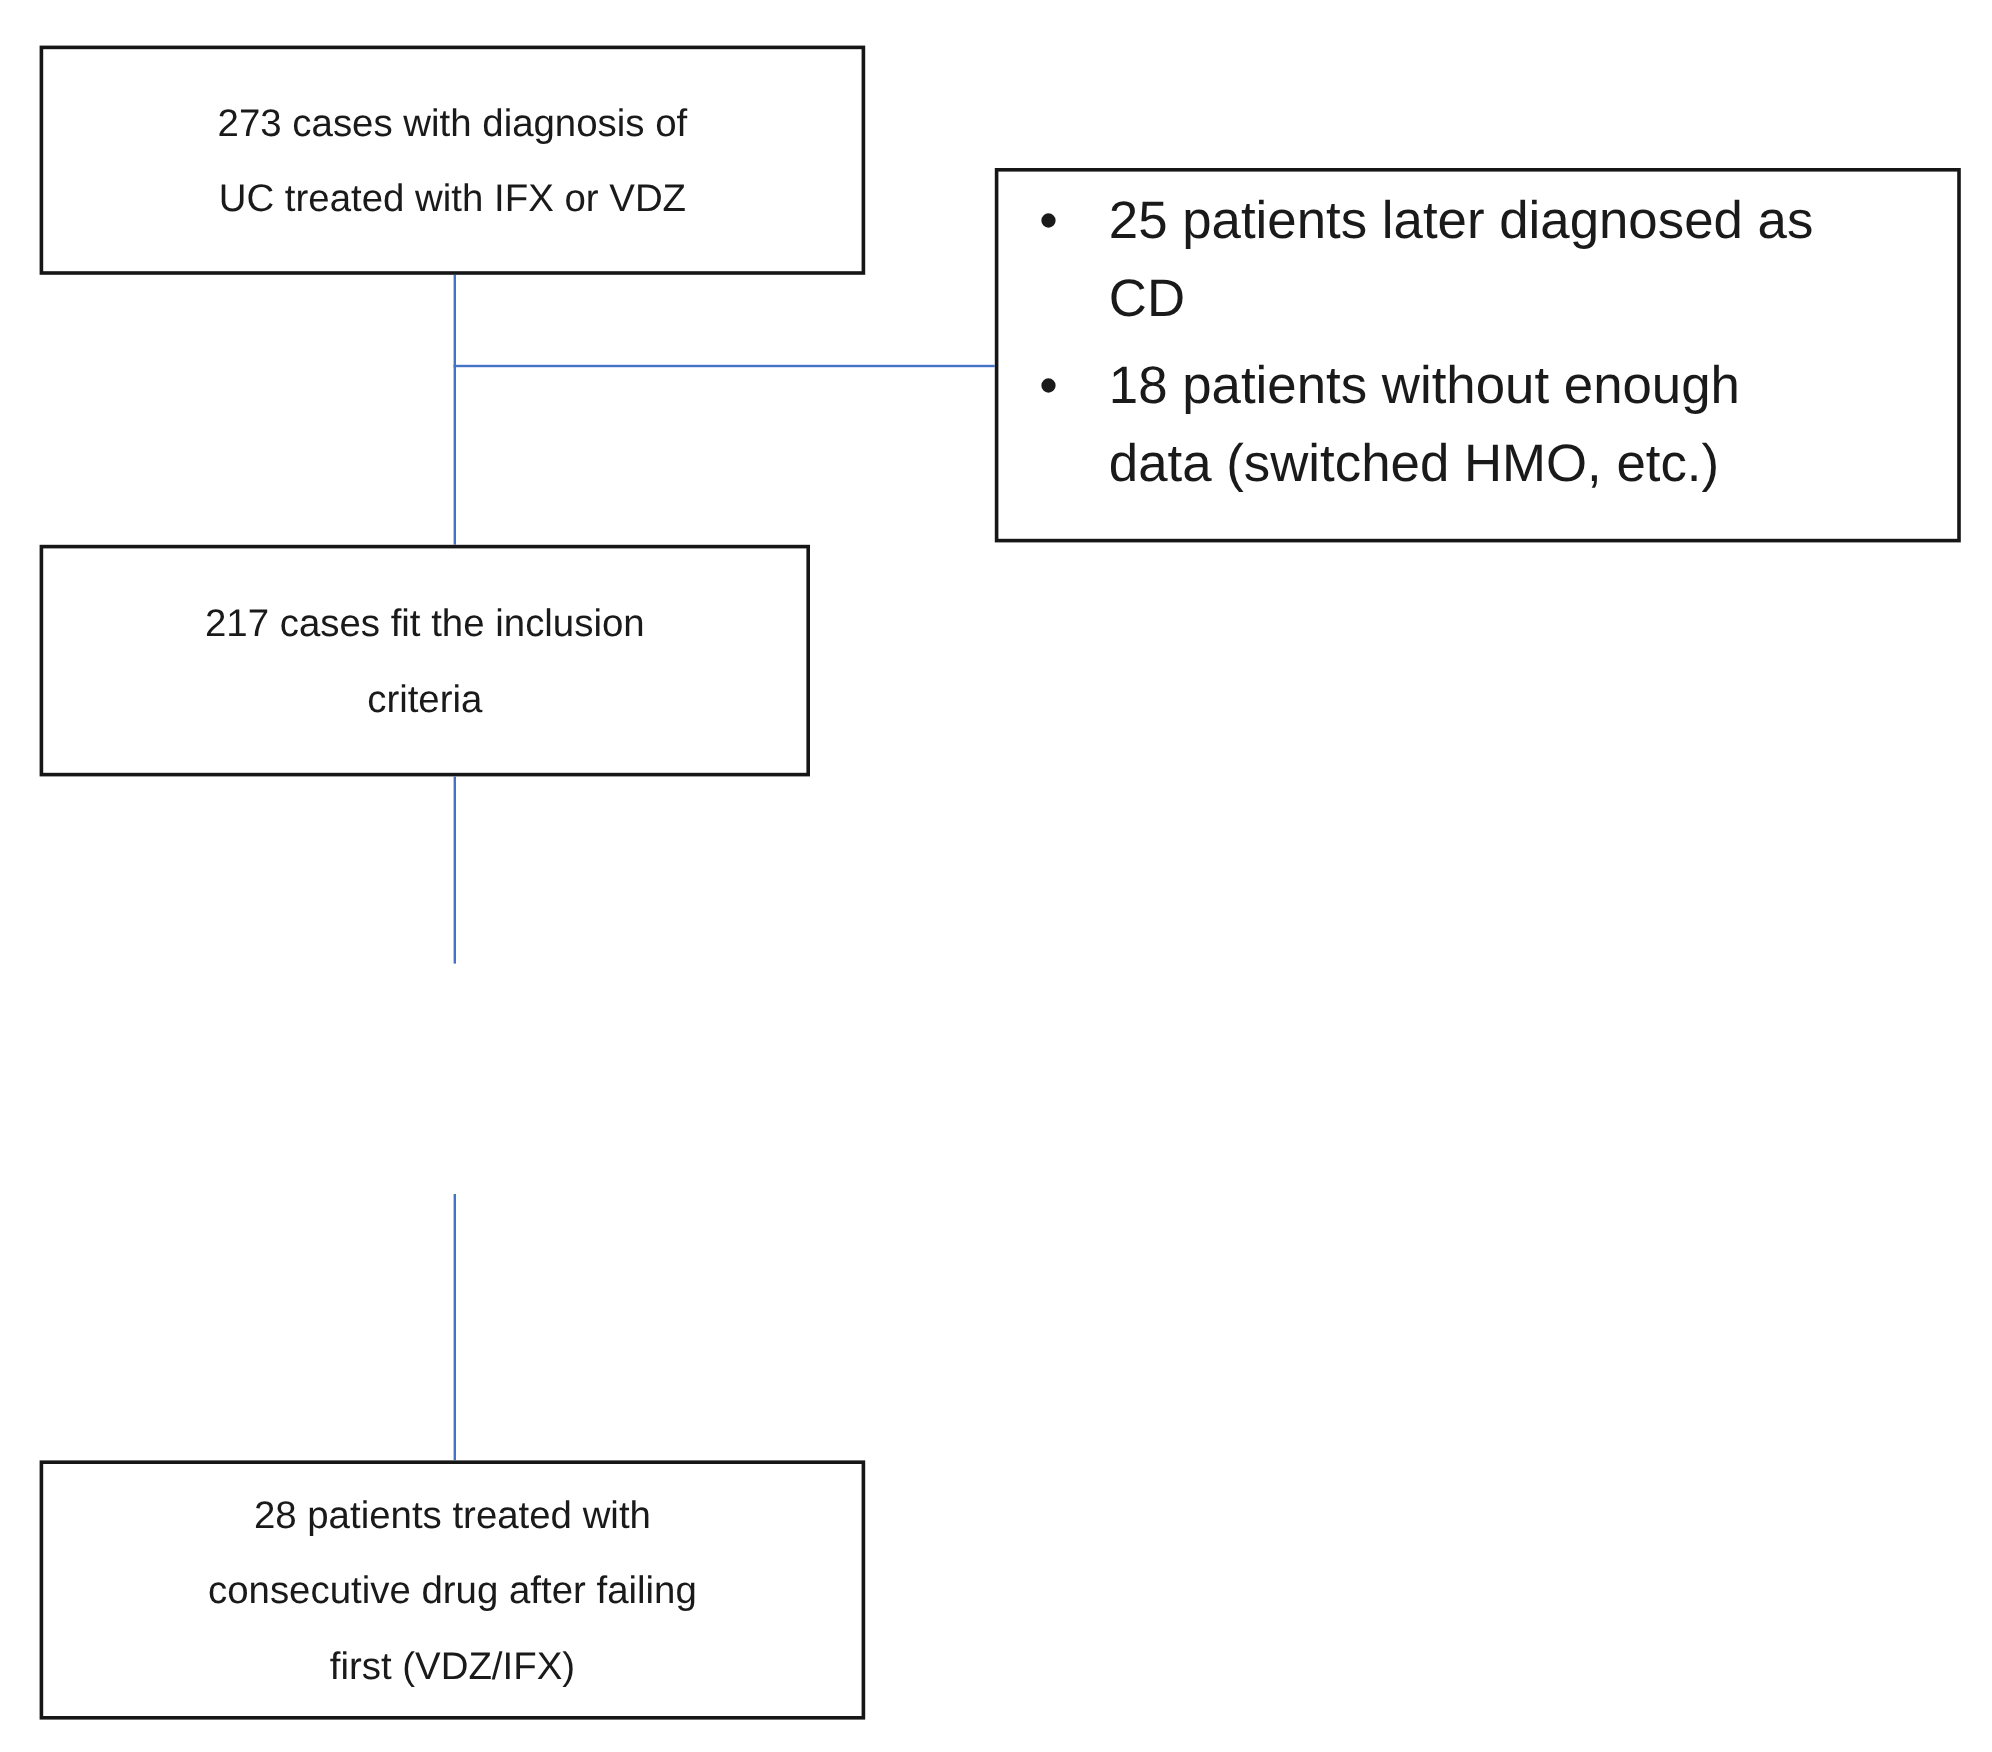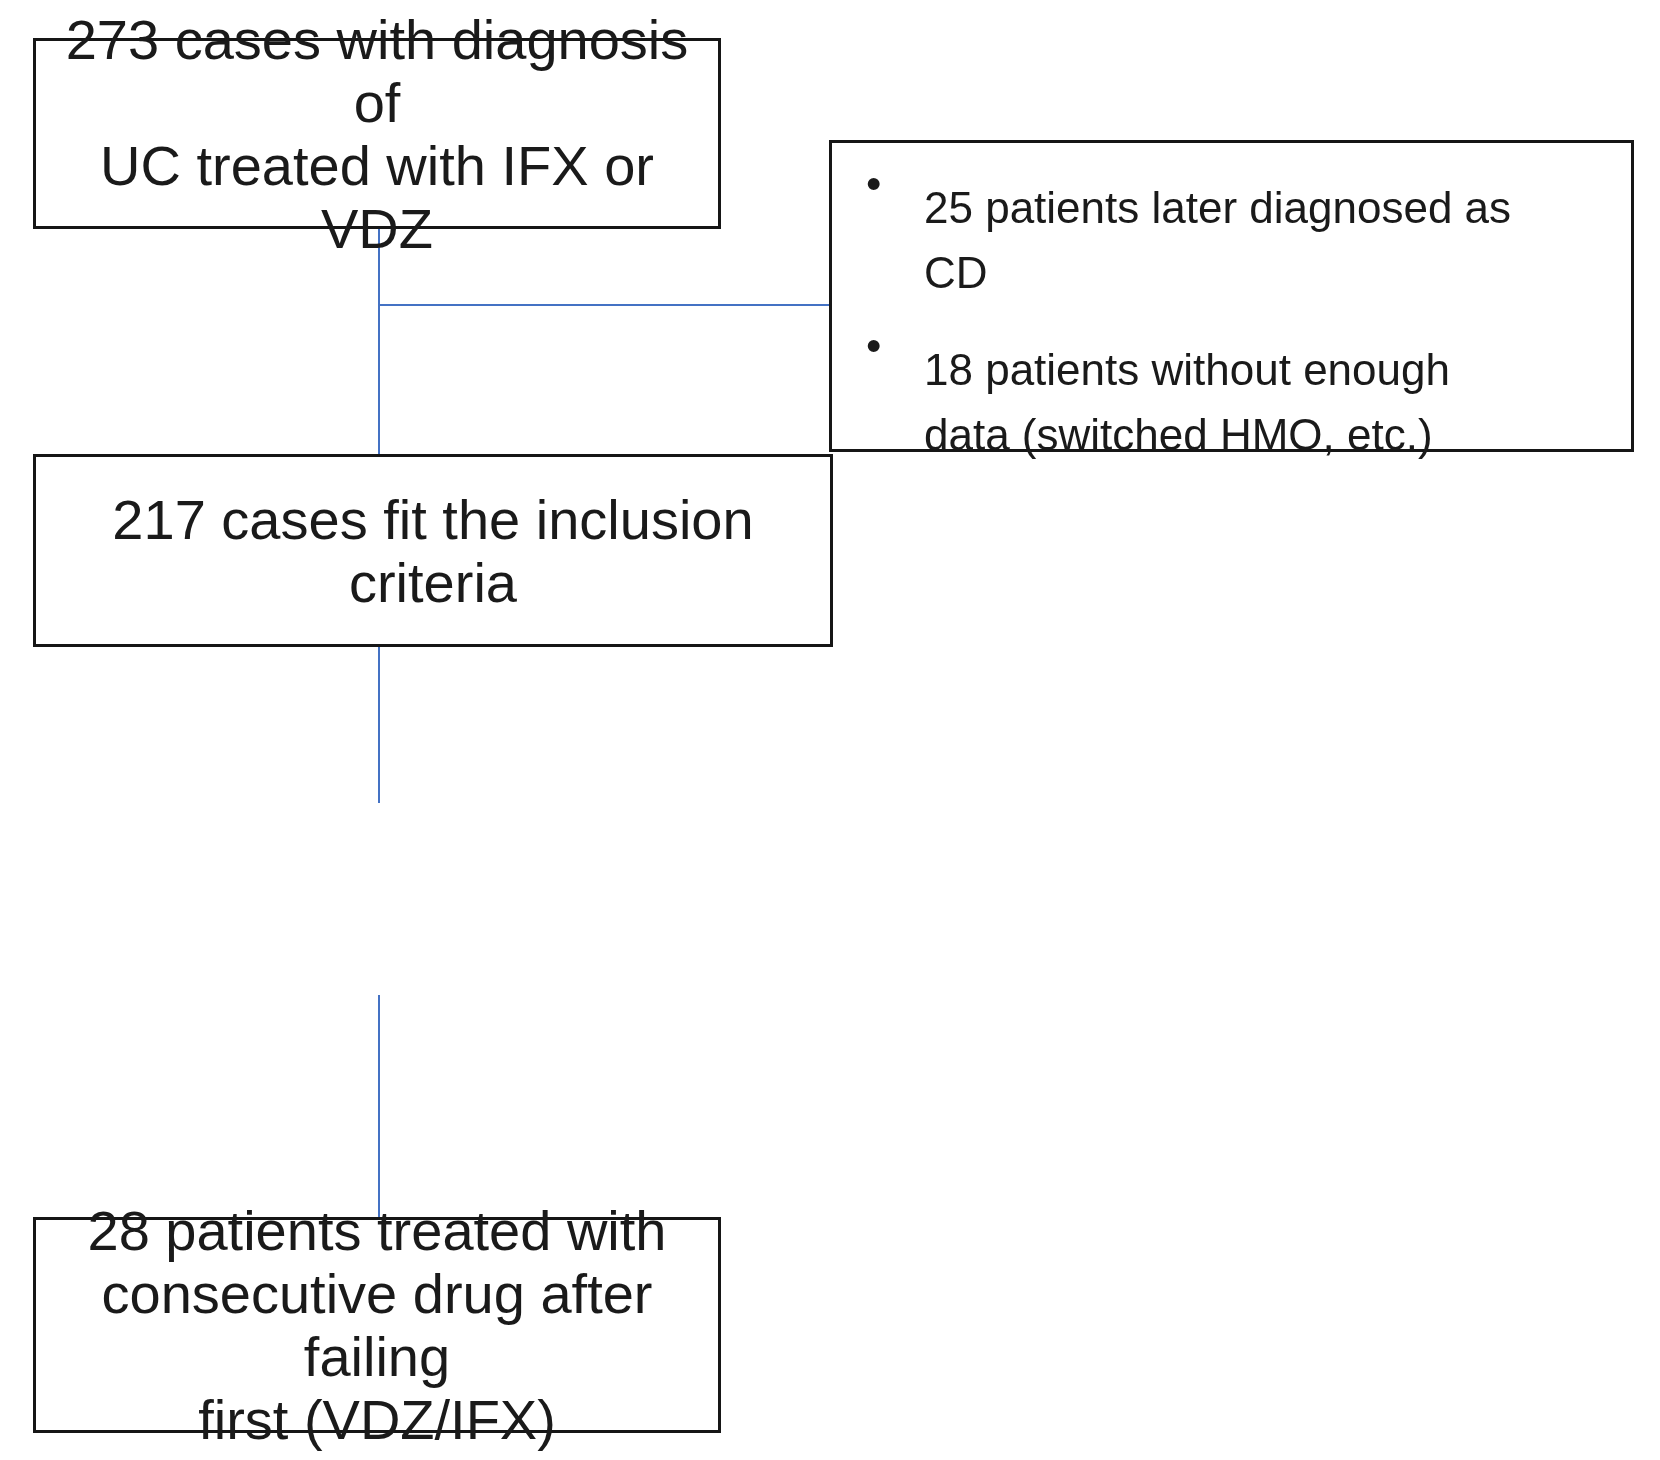--- a/index.html
+++ b/index.html
@@ -17,27 +17,27 @@
   }
   .node {
     position: absolute;
     box-sizing: border-box;
     border: 3px solid #161616;
     background: #ffffff;
     display: flex;
     align-items: center;
     justify-content: center;
     text-align: center;
-    font-size: 56px;
+    font-size: 32px;
     line-height: 63px;
     white-space: pre-line;
     padding: 0 12px;
   }
   .node-1 { left: 33px;  top: 38px;   width: 688px; height: 191px; }
-  .node-2 { left: 33px;  top: 454px;  width: 800px; height: 193px; }
+  .node-2 { left: 33px;  top: 454px;  width: 642px; height: 193px; }
   .node-3 { left: 33px;  top: 803px;  width: 688px; height: 192px; }
   .node-4 { left: 33px;  top: 1217px; width: 688px; height: 216px; }
   .exclusion {
     position: absolute;
     left: 829px; top: 140px; width: 805px; height: 312px;
     box-sizing: border-box;
     border: 3px solid #161616;
     background: #ffffff;
     padding: 8px 10px 0 20px;
     font-size: 44px;
@@ -49,21 +49,20 @@
   }
   .excl-item + .excl-item { margin-top: 8px; }
   .excl-bullet {
     flex: 0 0 72px;
     padding-left: 14px;
     box-sizing: border-box;
   }
   .excl-text {
     flex: 1 1 auto;
     white-space: pre-line;
-    margin-top: 24px;
   }
   .connector {
     position: absolute;
     background: #4472C4;
   }
   .v-seg-1 { left: 378px; top: 229px; width: 2px; height: 225px; }
   .v-seg-2 { left: 378px; top: 647px; width: 2px; height: 156px; }
   .v-seg-3 { left: 378px; top: 995px; width: 2px; height: 222px; }
   .h-branch { left: 378px; top: 304px; width: 451px; height: 2px; }
 </style>

